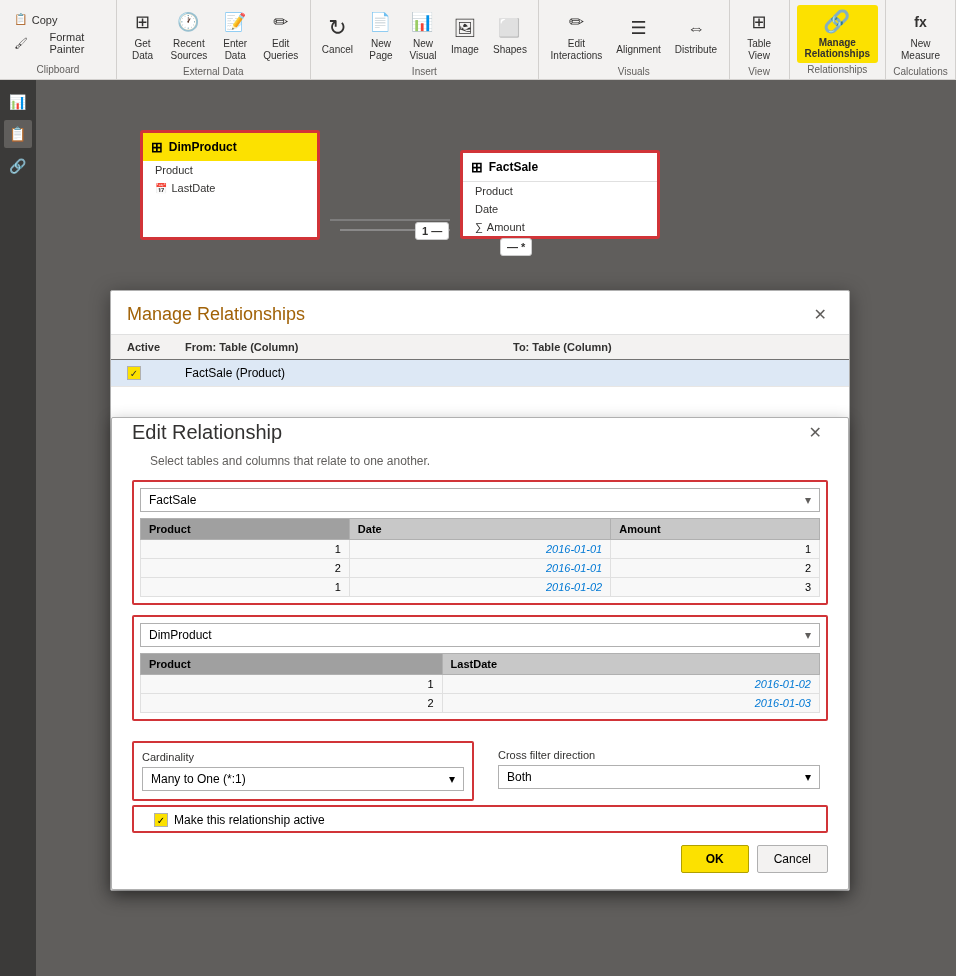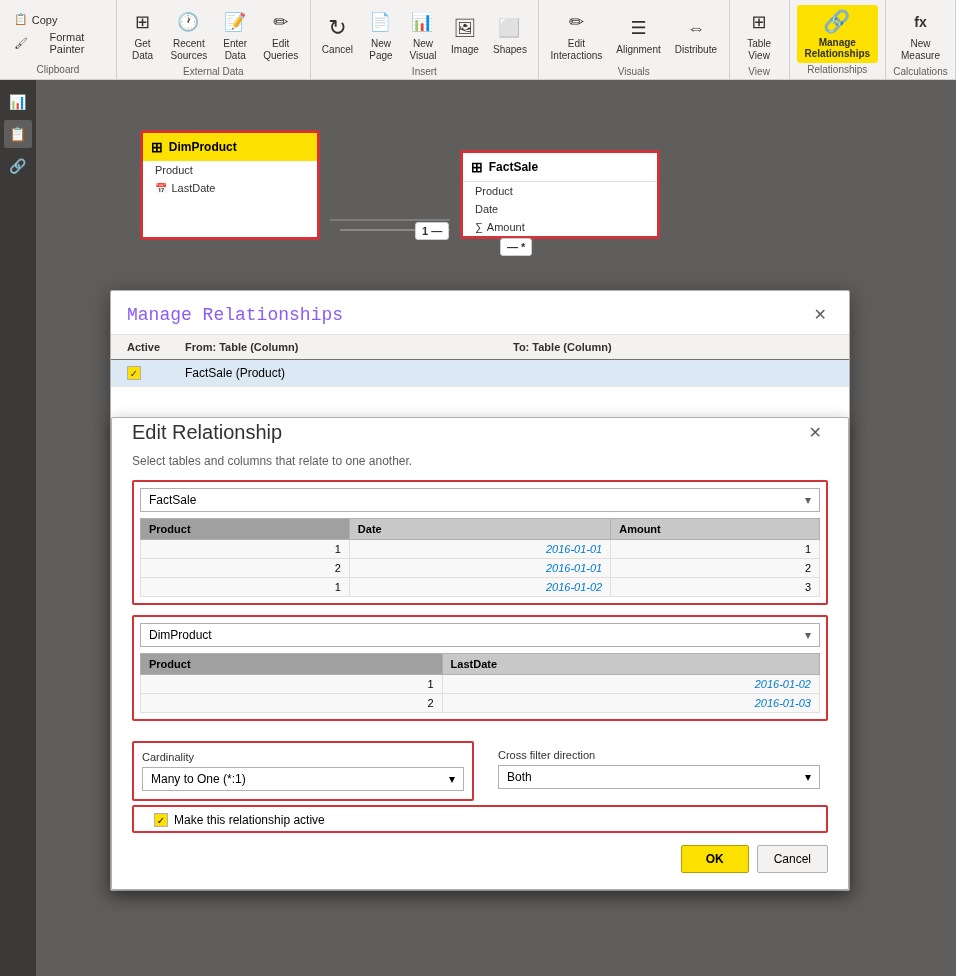--- a/index.html
+++ b/index.html
@@ -164,22 +164,21 @@
     .dialog-title-bar {
       display: flex;
       justify-content: space-between;
       align-items: center;
       padding: 12px 16px 8px;
       border-bottom: 1px solid #e0e0e0;
     }
     .dialog-title {
       font-size: 18px;
       font-weight: 300;
-      color: #8b5cf6;
-      font-family: Liberation Mono, monospace;
+      color: #a16207;
     }
     .dialog-close {
       cursor: pointer;
       font-size: 16px;
       color: #605e5c;
       background: none;
       border: none;
       padding: 2px 6px;
     }
     .rel-table-header {
@@ -240,21 +239,21 @@
       padding: 3px 20px 10px;
     }
     .edit-dialog-title {
       font-size: 20px;
       font-weight: 300;
       color: #323130;
     }
     .edit-dialog-subtitle {
       font-size: 12px;
       color: #605e5c;
-      padding: 0 20px 12px;
+      padding: 0 38px 12px;
     }
     .table-dropdown {
       display: flex;
       justify-content: space-between;
       align-items: center;
       padding: 4px 8px;
       background: white;
       border: 1px solid #b0b0b0;
       margin-bottom: 6px;
       cursor: pointer;

